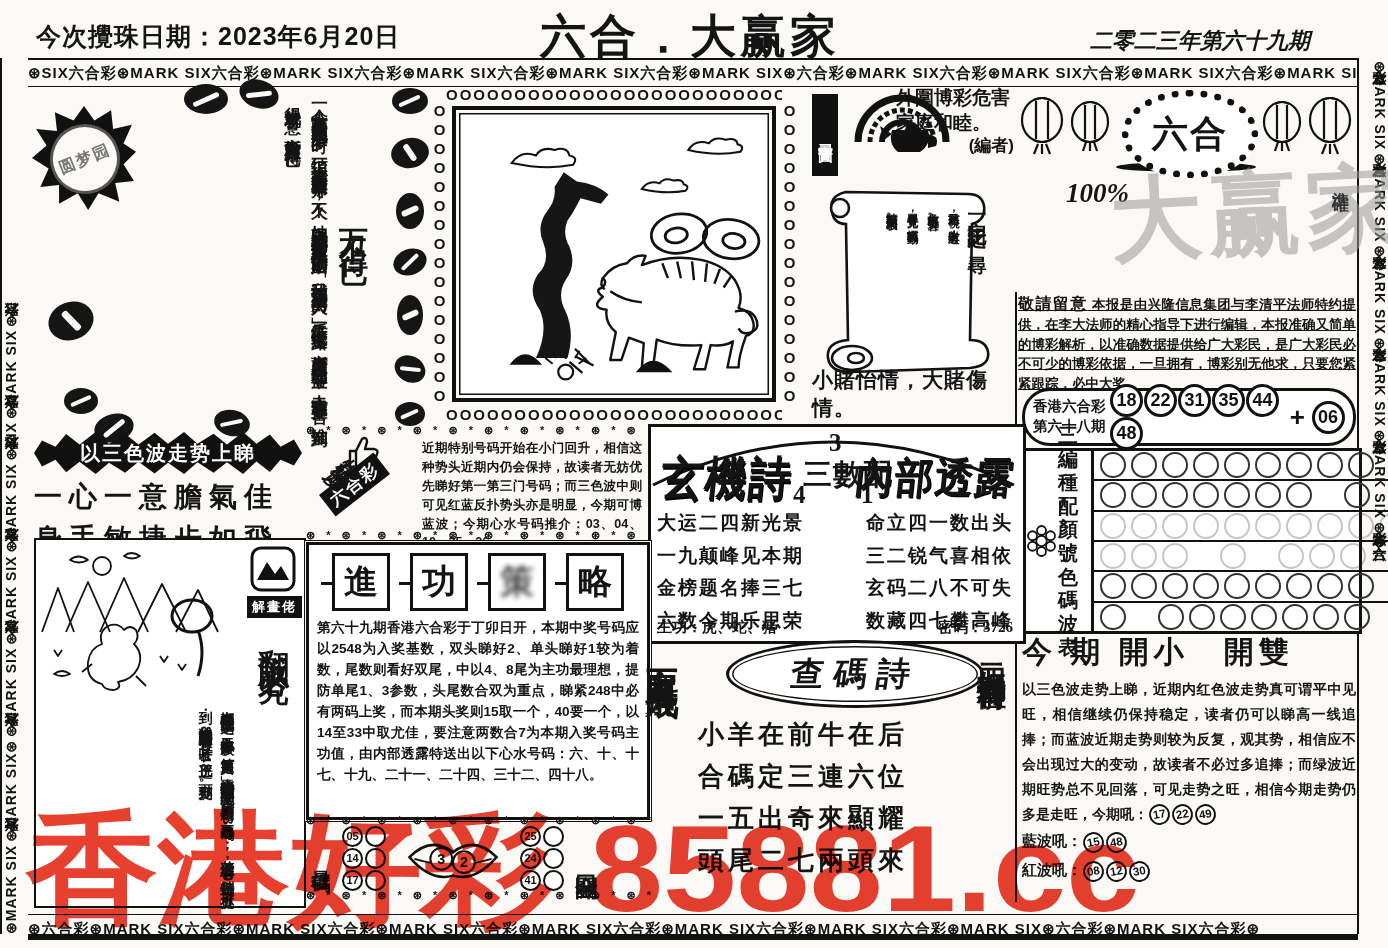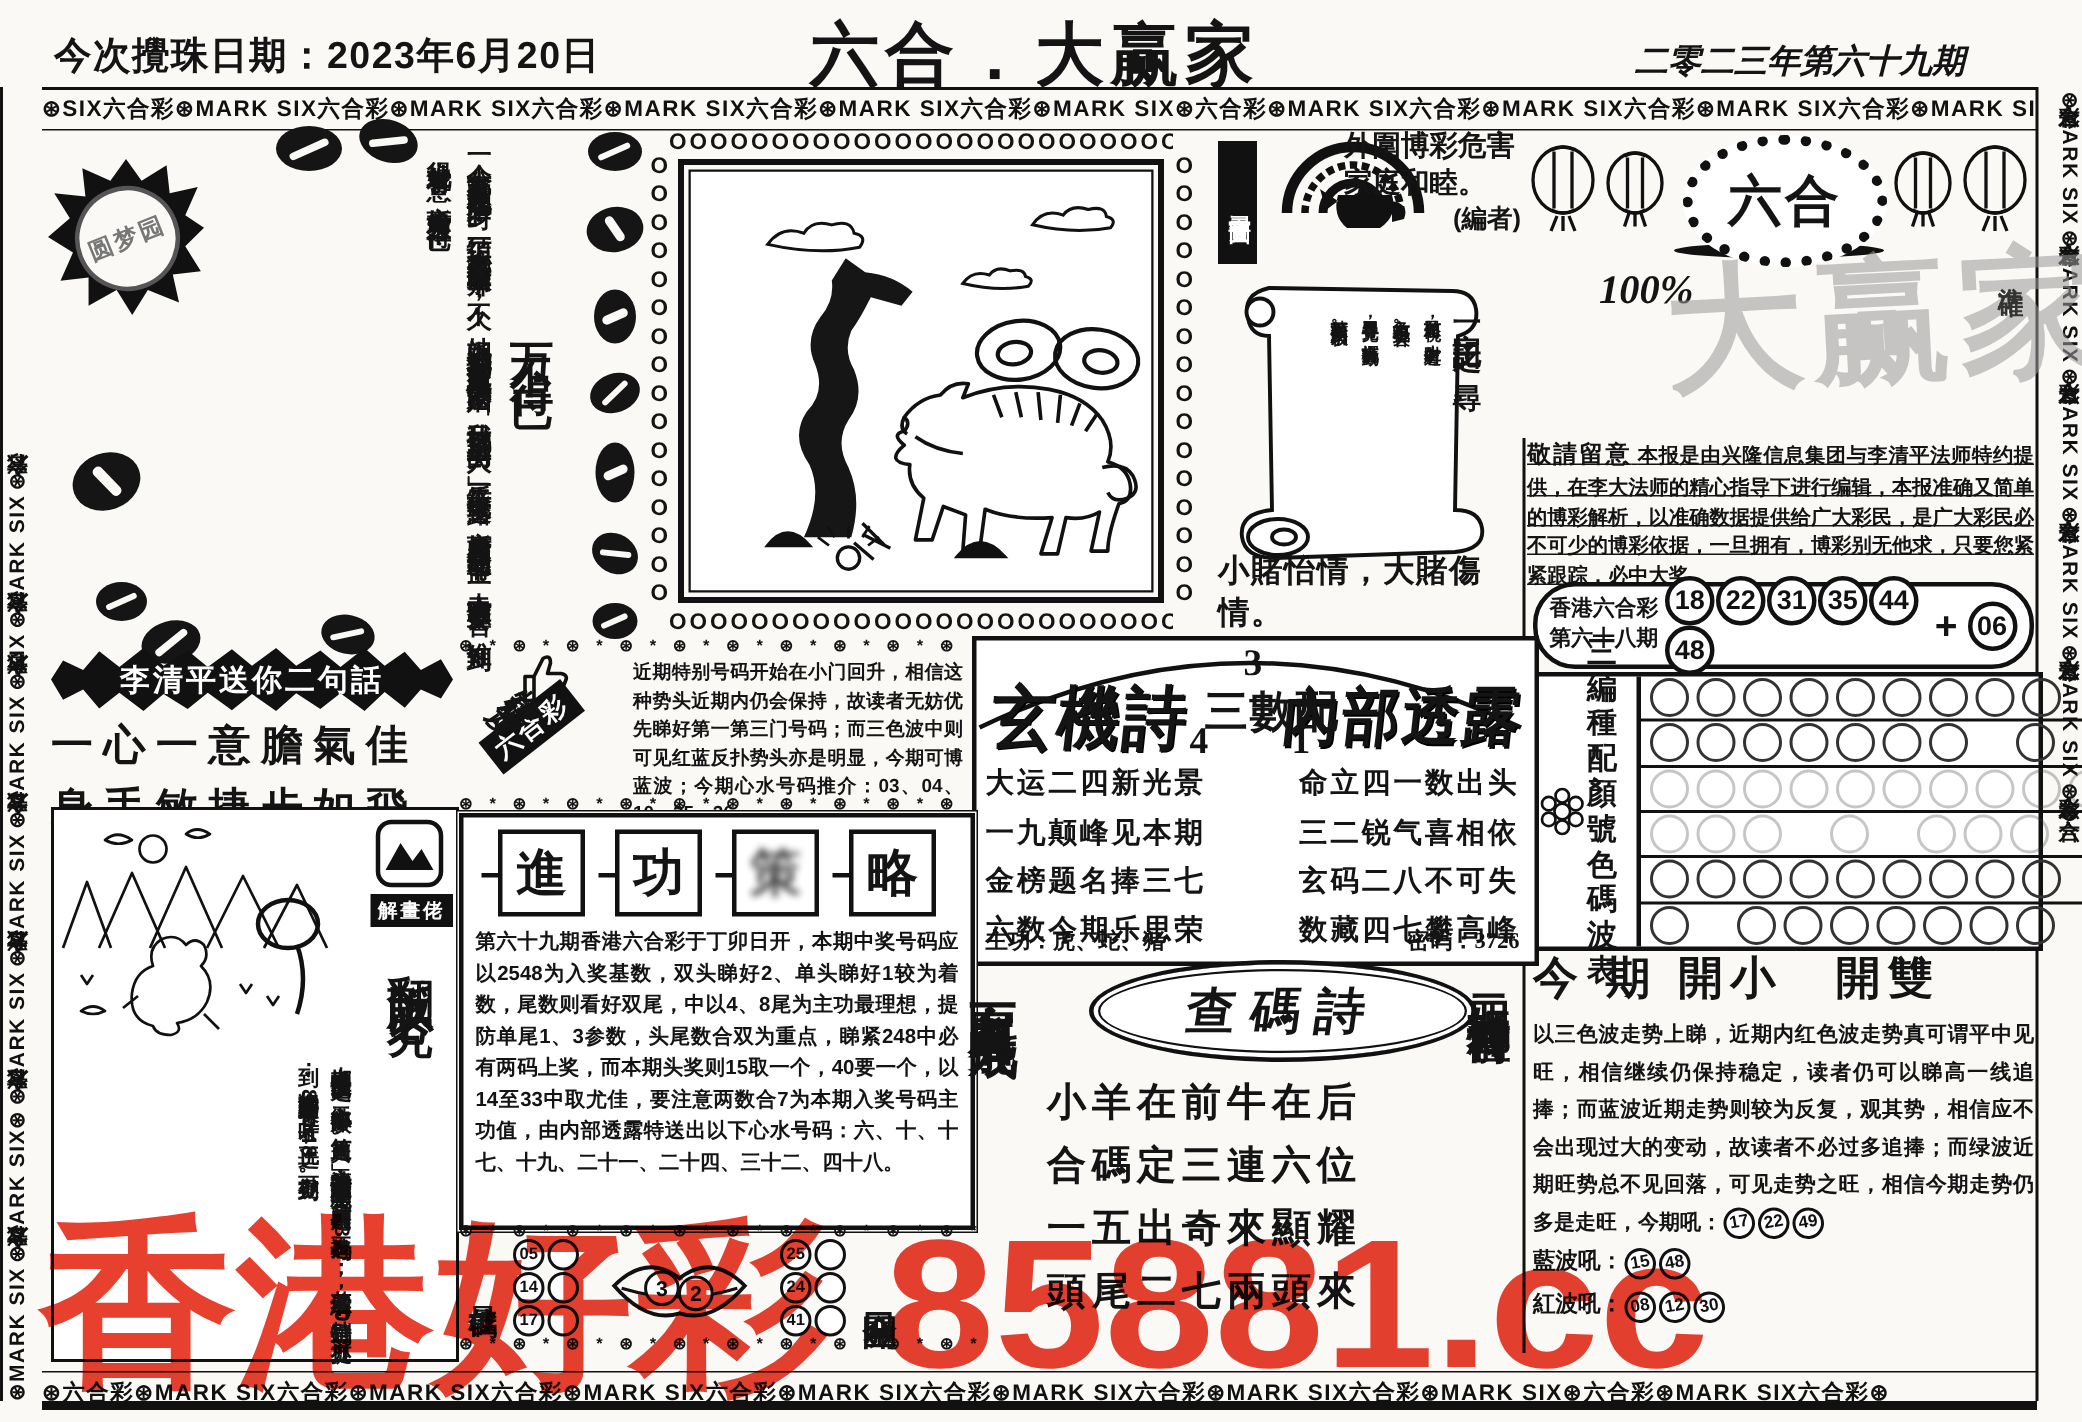--- a/index.html
+++ b/index.html
@@ -426,21 +426,21 @@
       <div class="wave-line">
         <span>藍波吼：</span><span class="mini"><span class="ball">15</span><span class="ball">48</span></span>
       </div>
       <div class="wave-line">
         <span>紅波吼：</span><span class="mini"><span class="ball">08</span><span class="ball">12</span><span class="ball">30</span></span>
       </div>
     </div>
   </div>
 
   <div class="abs twolines">
-    <div class="burst">李清平送你二句話</div>
+    <div class="burst">以三色波走势上睇</div>
     <div class="l">一心一意膽氣佳</div>
     <div class="l">身手敏捷步如飛</div>
   </div>
 
   <div class="abs secret">
     <div class="flowerrow" style="position:absolute;top:0;left:0;right:0">⊛ * ⊛ * ⊛ * ⊛ * ⊛ * ⊛ * ⊛ * ⊛ * ⊛ * ⊛ * ⊛ * ⊛ * ⊛ * ⊛ * ⊛ * ⊛</div>
     <div class="flowerrow" style="position:absolute;bottom:0;left:0;right:0">⊛ * ⊛ * ⊛ * ⊛ * ⊛ * ⊛ * ⊛ * ⊛ * ⊛ * ⊛ * ⊛ * ⊛ * ⊛ * ⊛ * ⊛ * ⊛</div>
     <div class="inner">
       <svg class="abs" style="left:40px;top:-4px" width="36" height="36" viewBox="0 0 36 36">
         <path d="M10,18 l6,-12 q5,-3 5,3 l-2,7 9,0 q5,1 3,5 l-4,10 q-1,3 -5,3 l-12,0 z M10,18 l-6,0 0,16 6,0 z" fill="none" stroke="#111" stroke-width="2.4" stroke-linejoin="round"></path>

